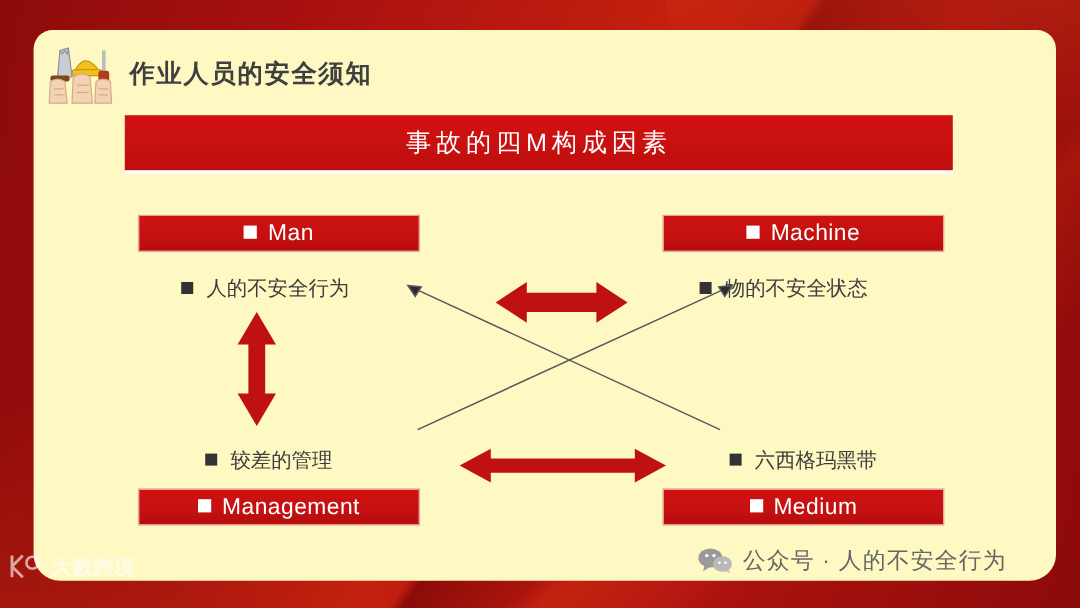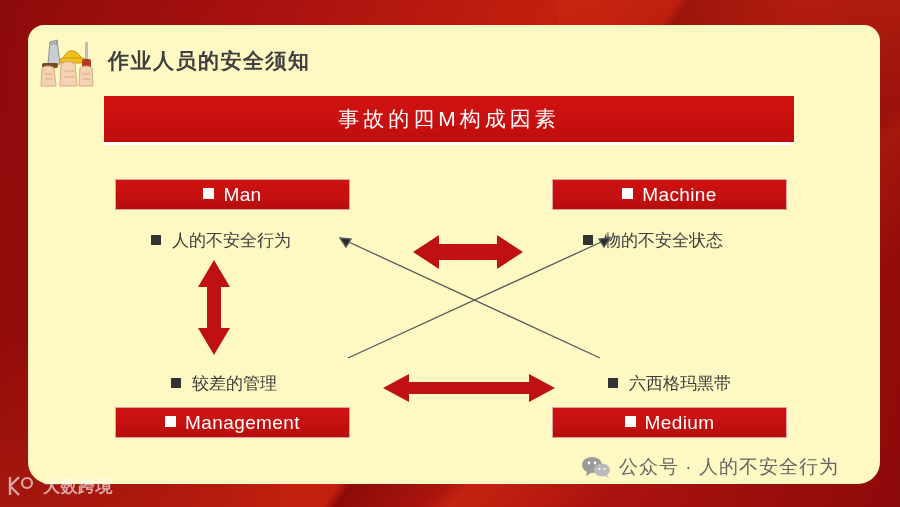--- a/index.html
+++ b/index.html
@@ -152,21 +152,21 @@
     height: 34px;
     display: flex; align-items: center;
   }
   #wechat-icon { width: 30px; height: 22px; position: relative; margin-right: 8px; }
   #wechat-text {
     font-size: 19px; color: #666666; letter-spacing: 1px;
   }
 
   #brand-mark {
     position: absolute;
-    left: 6px; bottom: 9px;
+    left: 6px; bottom: 23px;
     display: flex; align-items: center;
     opacity: .62;
   }
   #brand-icon { width: 34px; height: 24px; margin-right: 3px; }
   #brand-text {
     font-size: 17px; color: #ffffff; font-weight: bold; letter-spacing: .5px;
   }
 </style>
 </head>
 <body>

